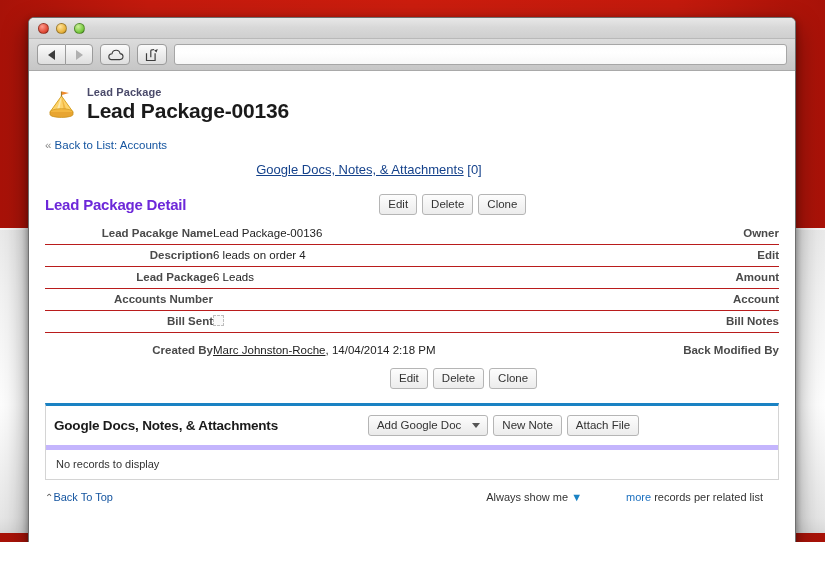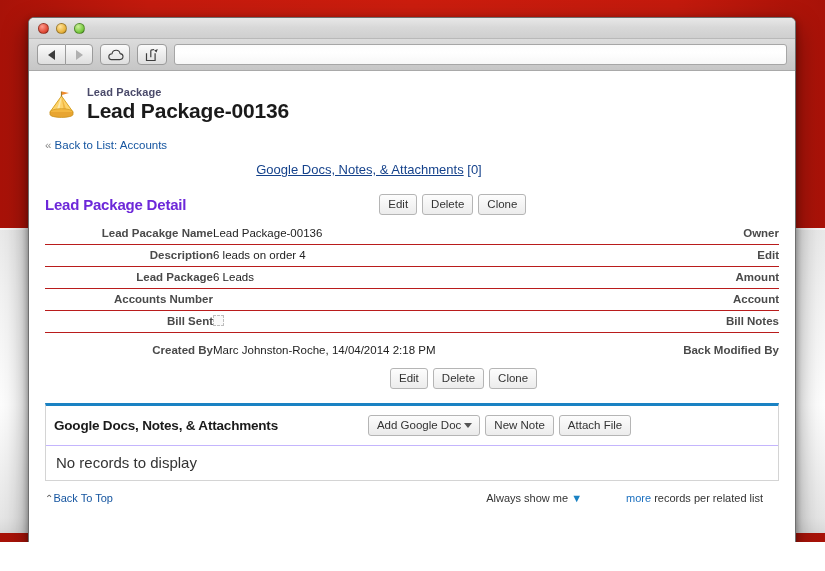--- a/index.html
+++ b/index.html
@@ -170,21 +170,21 @@
   td.lbl  { width: 168px; text-align: right; color: #4a4a4a; font-weight: bold; padding-right: 11px; }
   td.val  { width: 250px; color: #222; }
   td.spacer { width: 66px; }
   td.lbl-r { text-align: right; color: #4a4a4a; font-weight: bold; padding-right: 2px; }
 
   .chkbox {
     display: inline-block; width: 11px; height: 11px;
     border: 1px dashed #bdbdbd; background: #fafafa;
     vertical-align: -1px;
   }
-  .ulink { color: #222; }
+  .ulink { color: #222; text-decoration: underline; }
 
   table.detail tr.sysrow { border-bottom: none; }
   table.detail tr.sysrow td { padding-top: 11px; padding-bottom: 7px; }
 
   #detail-foot { margin-top: 5px; display: flex; }
   #detail-foot .btnrow { margin-left: 345px; }
 
   
   #related {
     margin-top: 14px;
@@ -194,32 +194,32 @@
   }
   #rel-head {
     display: flex;
     align-items: center;
     padding: 9px 10px 9px 8px;
     background: #fff;
   }
   #rel-title { font-size: 13.5px; font-weight: bold; color: #1a1a1a; letter-spacing: -.2px; }
   #rel-head .btnrow { margin-left: 90px; }
   .ddbtn {
-    display: inline-flex; align-items: center; gap: 3px;
+    display: inline-flex; align-items: center; gap: 11px;
     font-size: 11.5px; color: #333;
     padding: 2px 7px 3px 8px;
     background: linear-gradient(180deg, #fdfdfd, #eaeaea);
     border: 1px solid #b5b5b5; border-radius: 3px;
     line-height: 14px; cursor: pointer;
   }
   .caret { width: 0; height: 0; border-left: 4px solid transparent; border-right: 4px solid transparent; border-top: 5px solid #555; }
   #rel-body {
-    border-top: 1px solid #c4b5fd;
+    border-top: 5px solid #c4b5fd;
     padding: 8px 10px 9px 10px;
-    font-size: 15px; color: #333;
+    font-size: 11px; color: #333;
     background: #fff;
   }
 
   
   #foot {
     margin-top: 11px;
     display: flex;
     align-items: center;
     font-size: 11px;
   }

